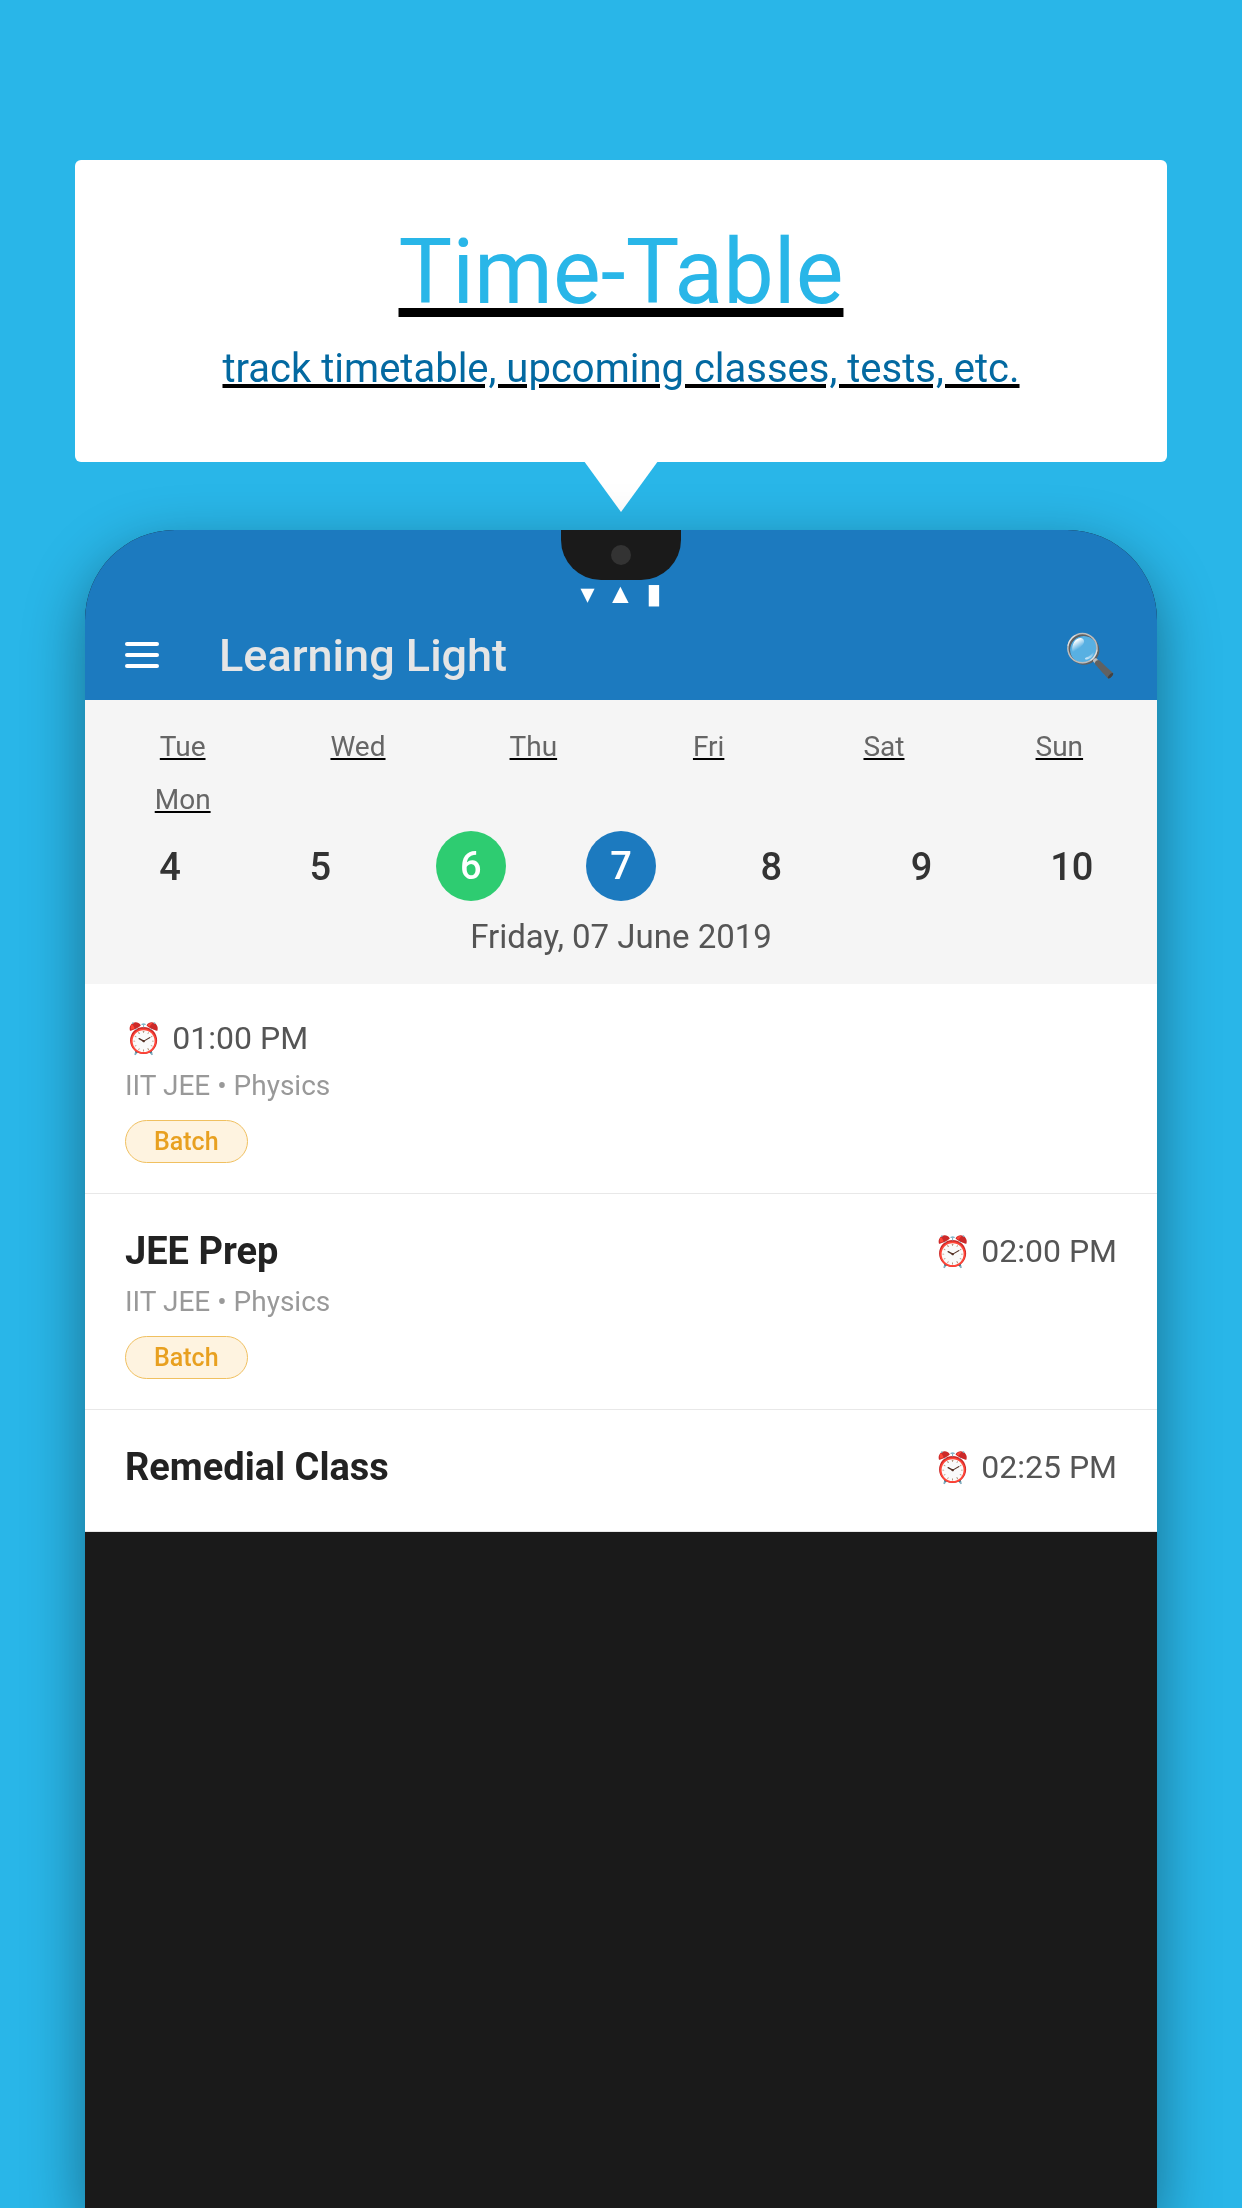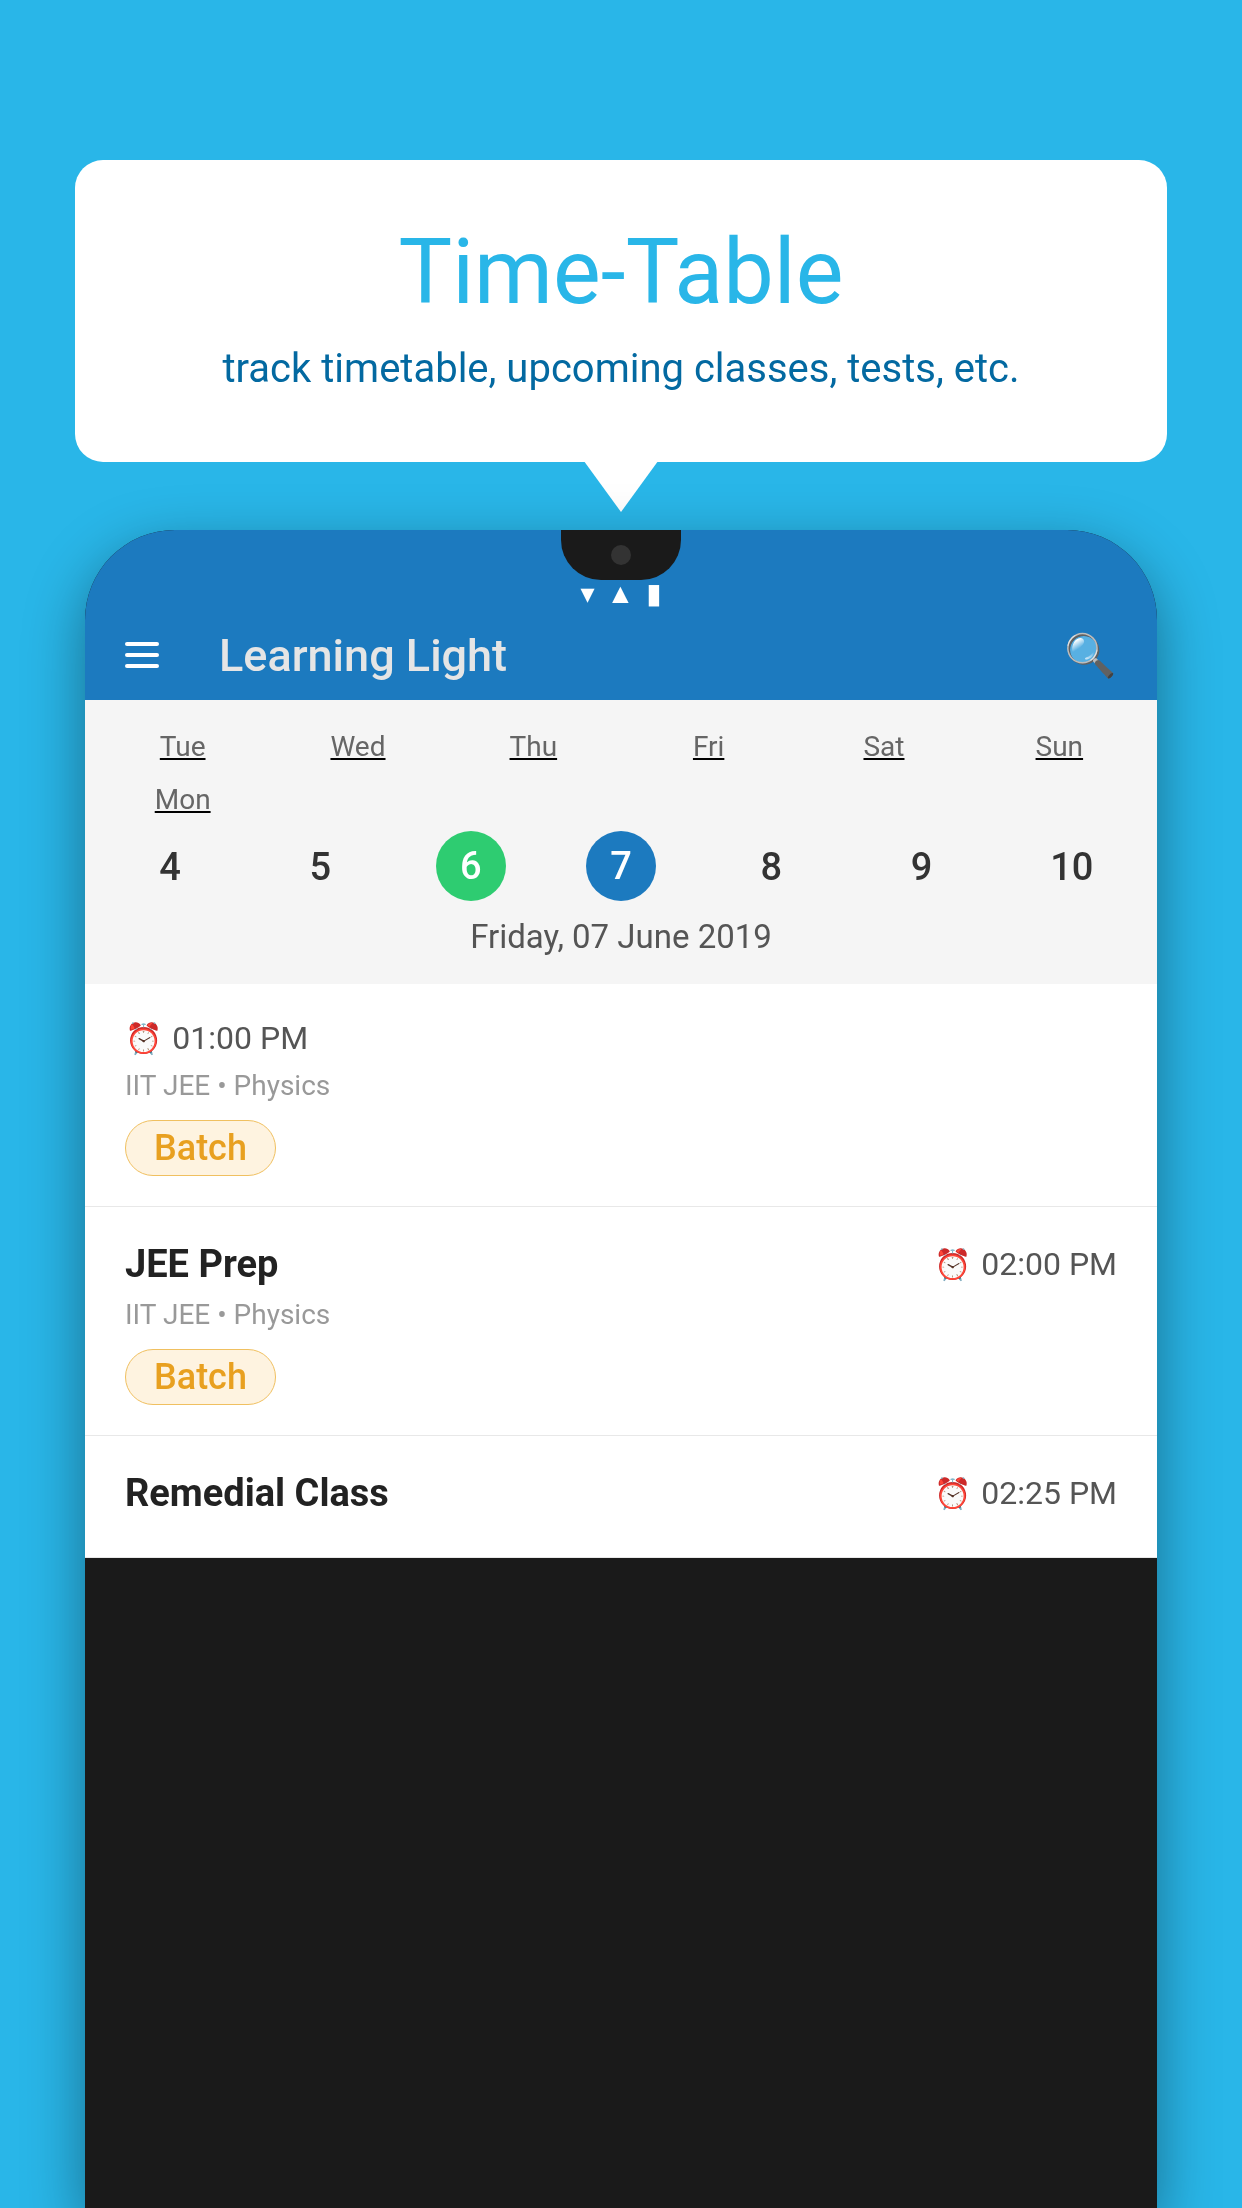--- a/index.html
+++ b/index.html
@@ -13,23 +13,24 @@
       position: relative;
     }
 
     
     .speech-bubble {
       position: absolute;
       top: 160px;
       left: 75px;
       right: 75px;
       background: white;
-      border-radius: 28px;
+      border-radius: 6px;
       padding: 60px 60px 70px 60px;
       text-align: center;
+      text-decoration: underline;
     }
 
     .speech-bubble::after {
       content: '';
       position: absolute;
       bottom: -50px;
       left: 50%;
       transform: translateX(-50%);
       width: 0;
       height: 0;
@@ -263,21 +264,21 @@
       margin-bottom: 18px;
     }
 
     .batch-badge {
       display: inline-block;
       background: #fef3e0;
       color: #e8a020;
       border: 1.5px solid #f0c060;
       border-radius: 30px;
       padding: 6px 28px;
-      font-size: 36px;
+      font-size: 25px;
       font-weight: 500;
     }
 
     .phone-screen {
       background: white;
       overflow: hidden;
     }
   </style>
 </head>
 <body>

